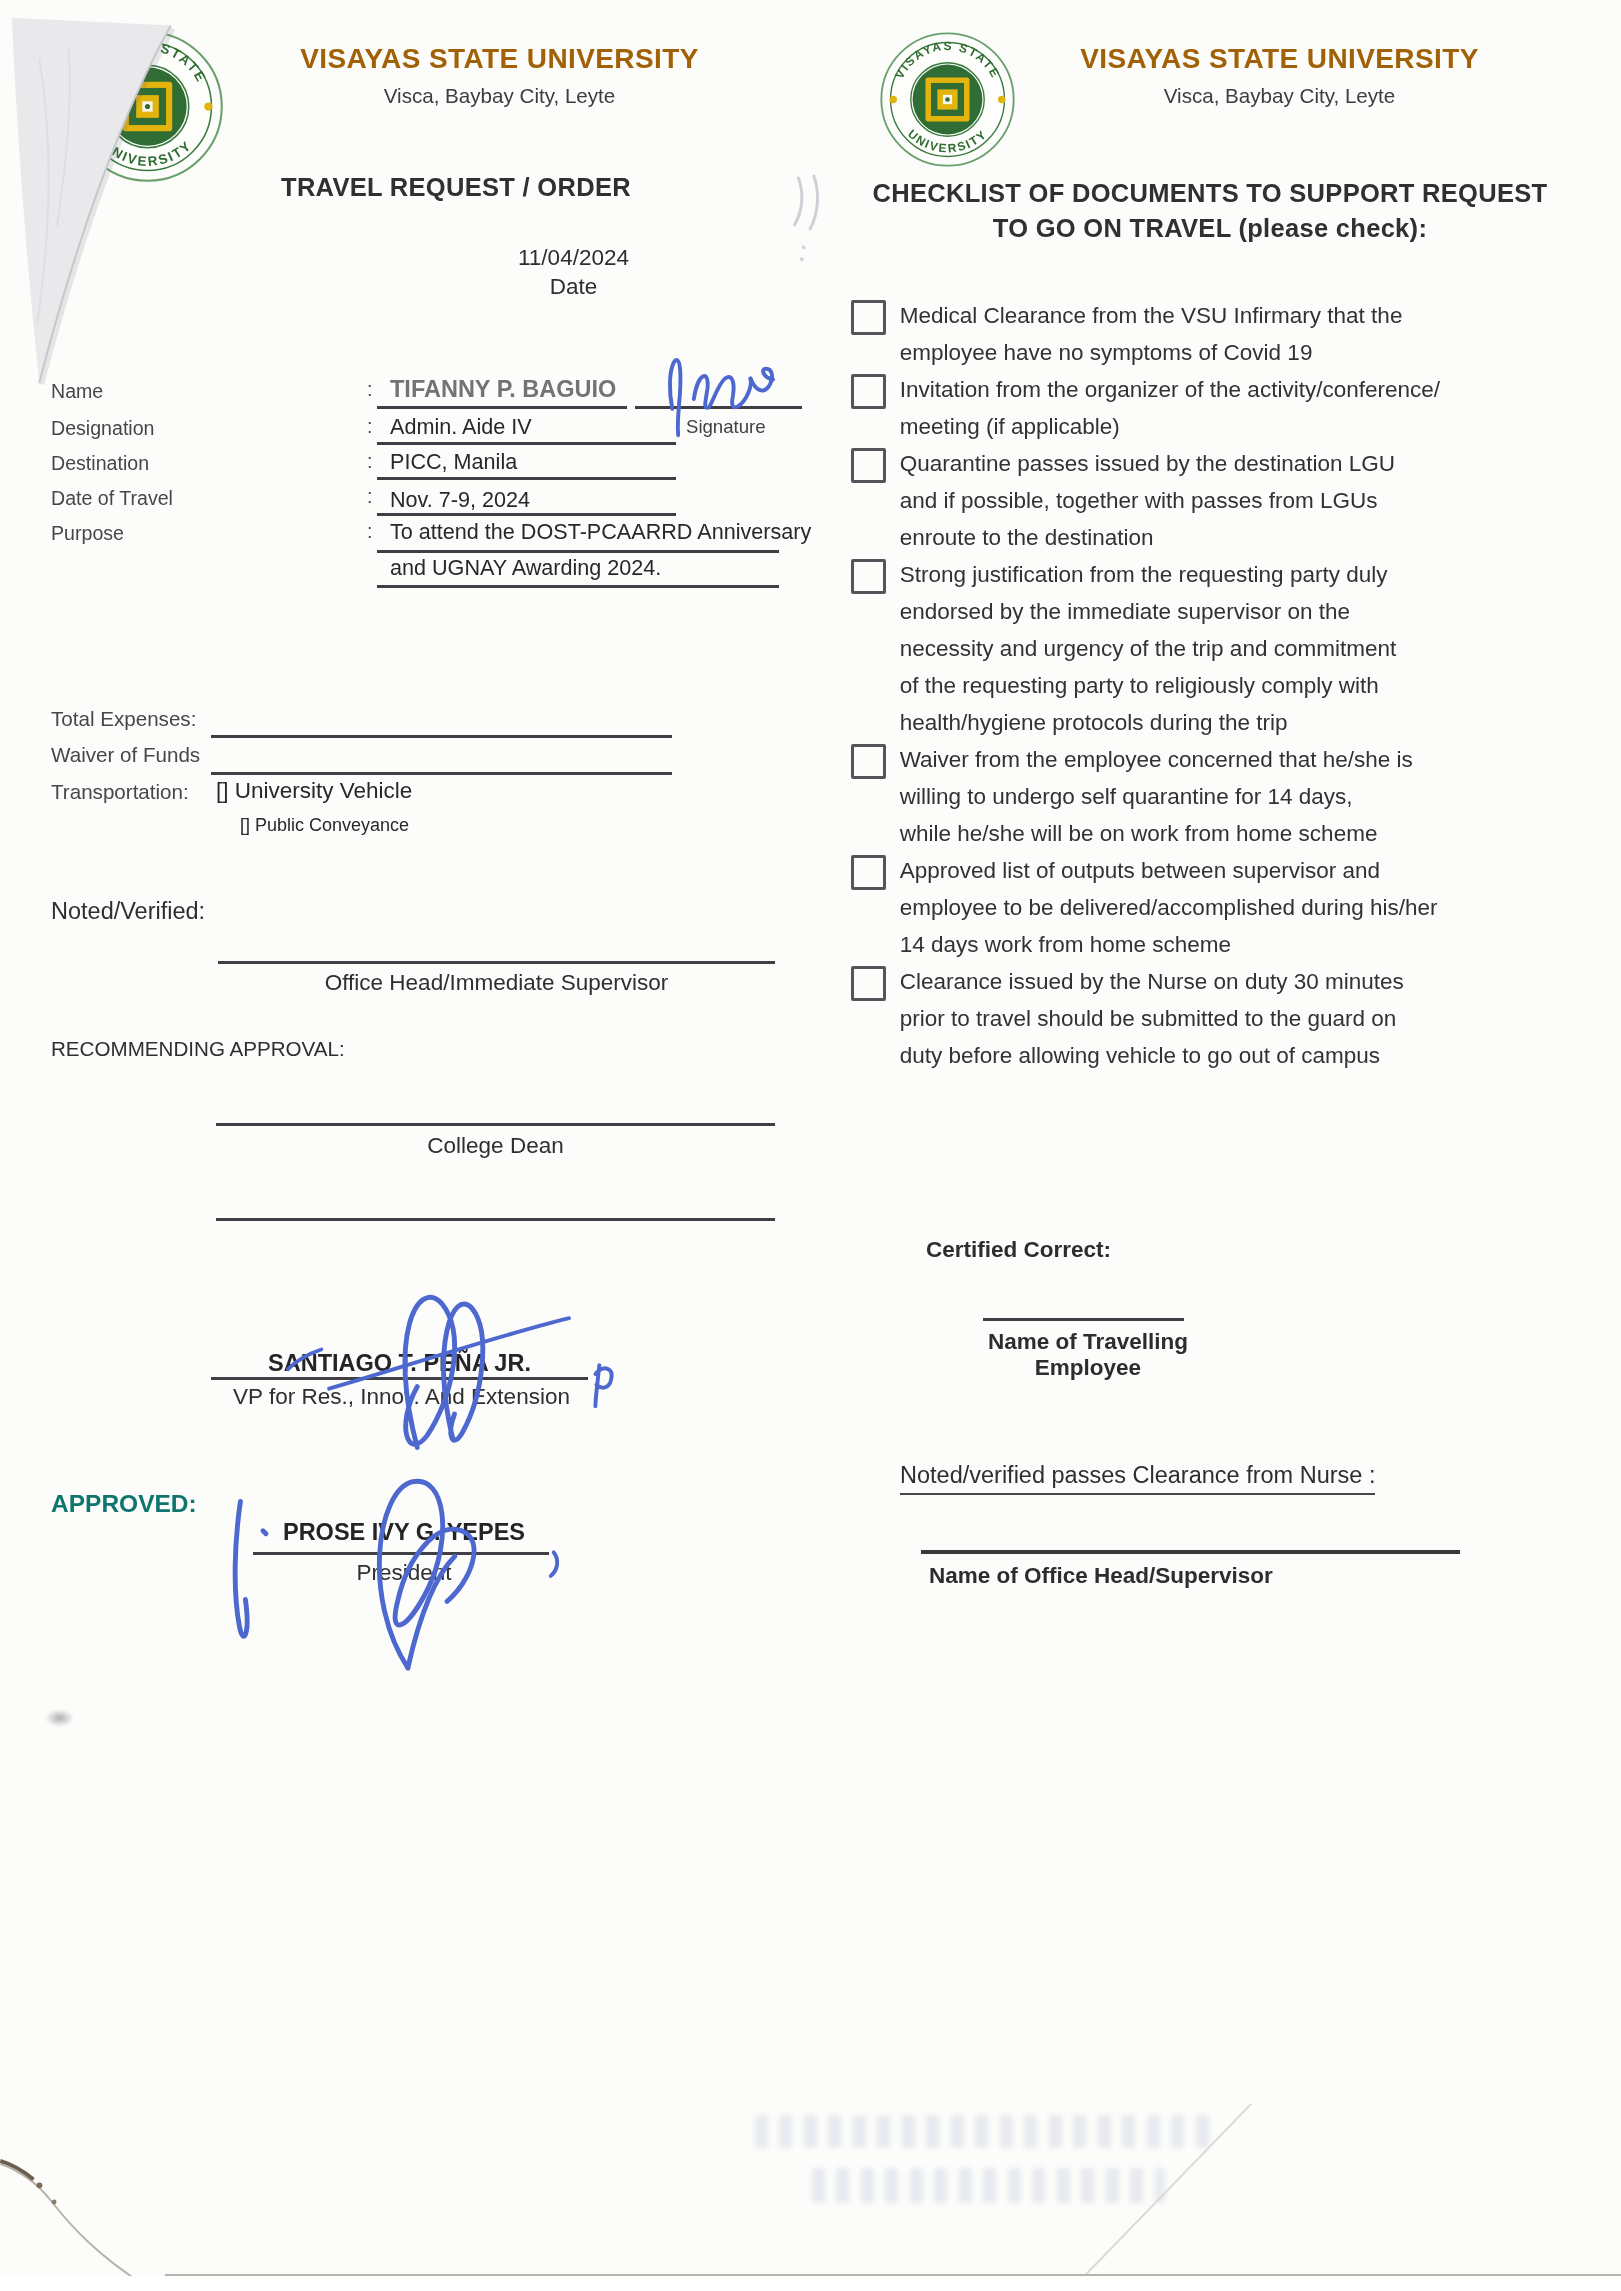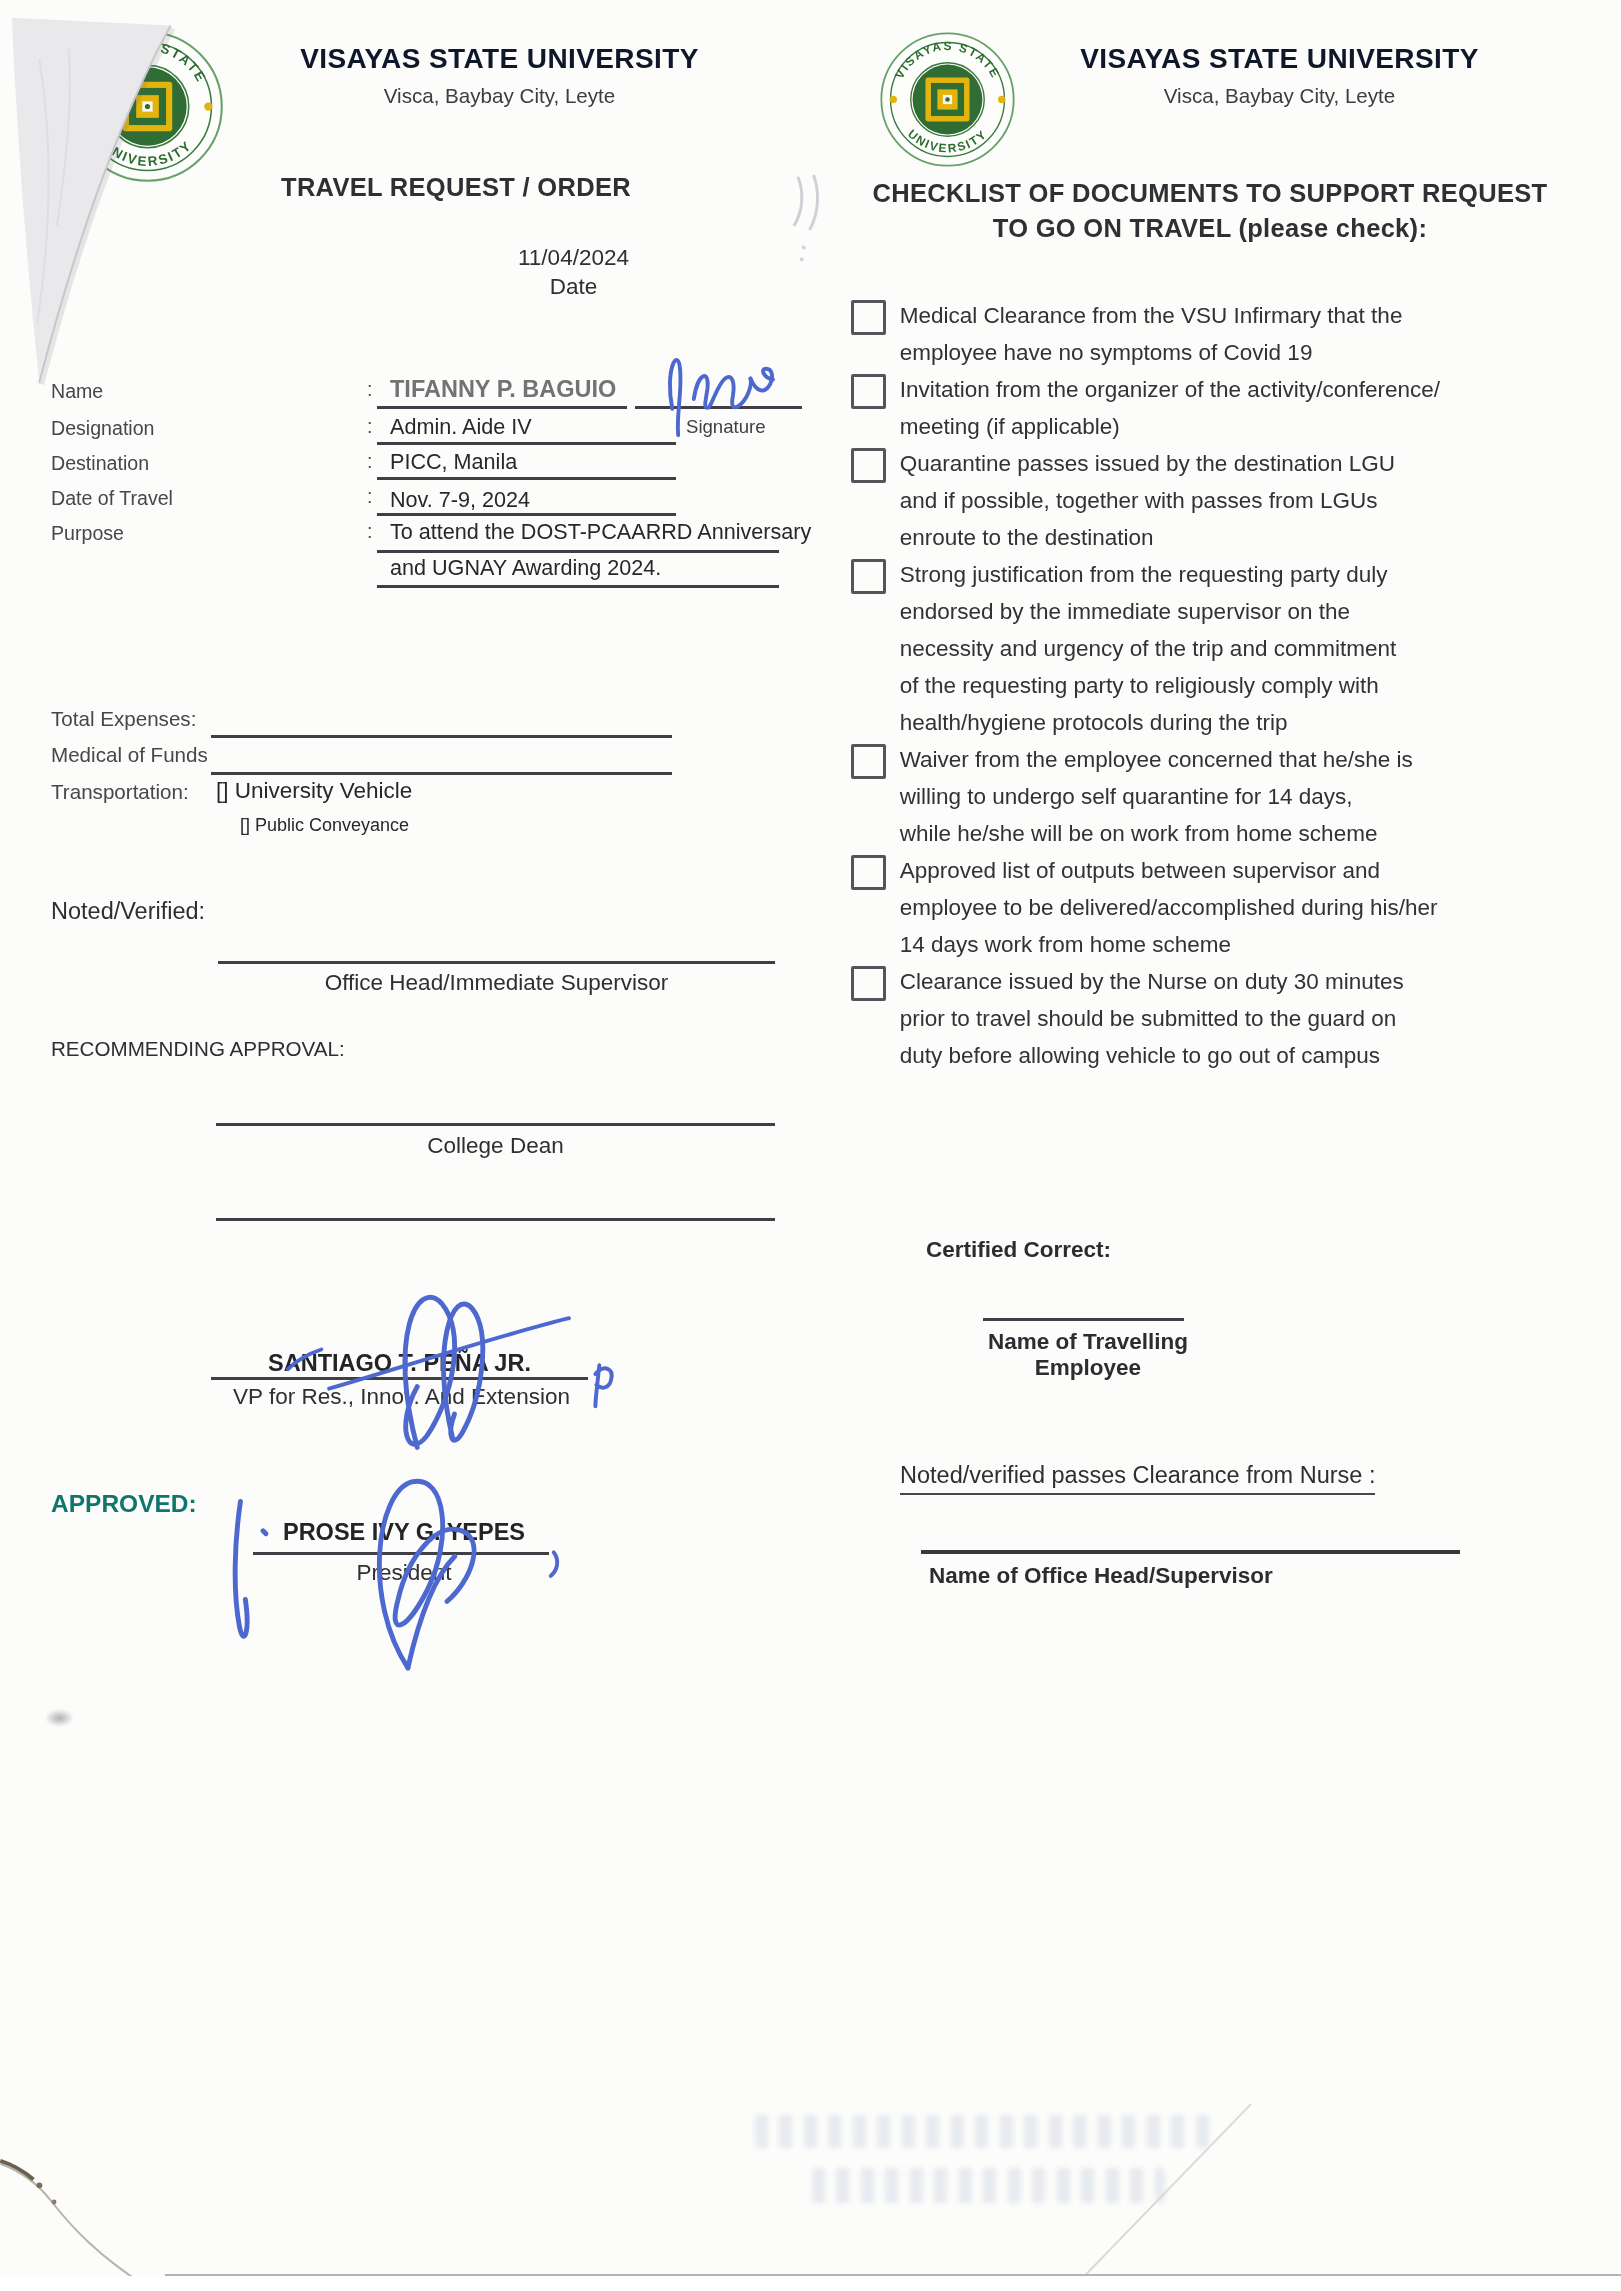--- a/index.html
+++ b/index.html
@@ -5,21 +5,21 @@
   html,body{margin:0;padding:0;background:#e8e8e8;}
   .page{position:relative;width:1621px;height:2292px;background:#fcfcfa;overflow:hidden;
         font-family:"Liberation Sans", sans-serif;color:#2e2e33;}
   .abs{position:absolute;}
   .ctr{text-align:center;}
   .pre{white-space:pre-wrap;}
   .uline{position:absolute;height:2.9px;background:#3f3f45;}
   .lbl{font-size:19.6px;color:#46464b;}
   .val{font-size:21.6px;color:#27272c;}
   .valb{font-size:23.5px;font-weight:bold;color:#737373;}
-  .hdr-univ{font-size:28px;font-weight:bold;color:#0f172a;letter-spacing:0.4px;}
+  .hdr-univ{font-size:28px;font-weight:bold;color:#a16207;letter-spacing:0.4px;}
   .hdr-addr{font-size:20.6px;color:#3c3c41;margin-top:8.8px;}
   .sec-title{font-size:25.5px;font-weight:bold;color:#2f2f34;letter-spacing:0.3px;}
   .small{font-size:18.6px;color:#3f3f44;}
   .chk-item{display:flex;margin:0;}
   .chk-box{width:29px;height:29px;border:3.9px solid #54545a;border-radius:2px;flex:0 0 auto;
            margin-top:2.9px;margin-right:13.7px;background:transparent;}
   .chk-text{font-size:22.5px;line-height:37px;color:#313136;white-space:pre-wrap;}
   .ghost{position:absolute;opacity:.55;filter:blur(2.9px);border-radius:3.9px;
          background:repeating-linear-gradient(90deg,rgba(125,145,185,.30) 0 12.7px,transparent 12.7px 24.5px);}
   .ink{stroke:#4d68cf;fill:none;stroke-linecap:round;stroke-linejoin:round;}
@@ -103,21 +103,21 @@
   <div class="uline" style="left:635px;top:406px;width:167px;"></div>
   <span class="abs small" style="left:686px;top:416px;">Signature</span>
   <svg class="abs" style="left:635px;top:316px;z-index:2;" width="186" height="127" viewBox="0 0 190 130">
     <path class="ink" stroke-width="4" d="M38,95 C30,55 44,30 46,55 C48,80 42,100 44,122"></path>
     <path class="ink" stroke-width="4" d="M60,85 C64,58 76,54 74,74 C72,88 70,94 74,94 C78,94 84,70 92,64 C100,58 102,70 100,82 C98,92 100,96 106,92 C114,86 120,72 118,64"></path>
     <path class="ink" stroke-width="4" d="M118,64 C124,78 132,80 138,70 C142,62 140,54 134,54 C128,54 131,63 141,65"></path>
   </svg>
 
   <span class="abs lbl" style="left:51px;top:707px;font-size:20.6px;">Total Expenses:</span>
   <div class="uline" style="left:211px;top:735px;width:461px;"></div>
-  <span class="abs lbl" style="left:51px;top:743px;font-size:20.6px;">Medical of Funds</span>
+  <span class="abs lbl" style="left:51px;top:743px;font-size:20.6px;">Waiver of Funds</span>
   <div class="uline" style="left:211px;top:772px;width:461px;"></div>
   <span class="abs lbl" style="left:51px;top:780px;font-size:20.6px;">Transportation:</span>
   <span class="abs val" style="left:216px;top:778px;font-size:22.5px;">[] University Vehicle</span>
   <span class="abs val" style="left:216px;top:815px;font-size:18px;margin-left:24px;">[] Public Conveyance</span>
 
   <span class="abs" style="left:51px;top:898px;font-size:23.5px;">Noted/Verified:</span>
   <div class="uline" style="left:218px;top:961px;width:557px;"></div>
   <div class="abs ctr" style="left:218px;top:970px;width:557px;font-size:22.5px;">Office Head/Immediate Supervisor</div>
 
   <span class="abs" style="left:51px;top:1037px;font-size:20.6px;">RECOMMENDING APPROVAL:</span>

